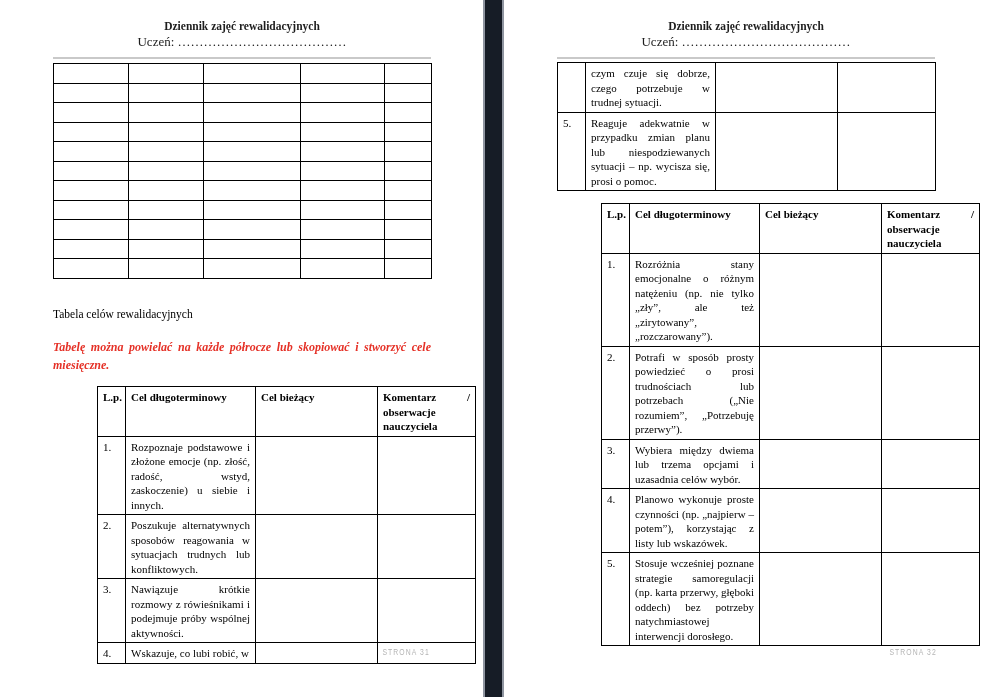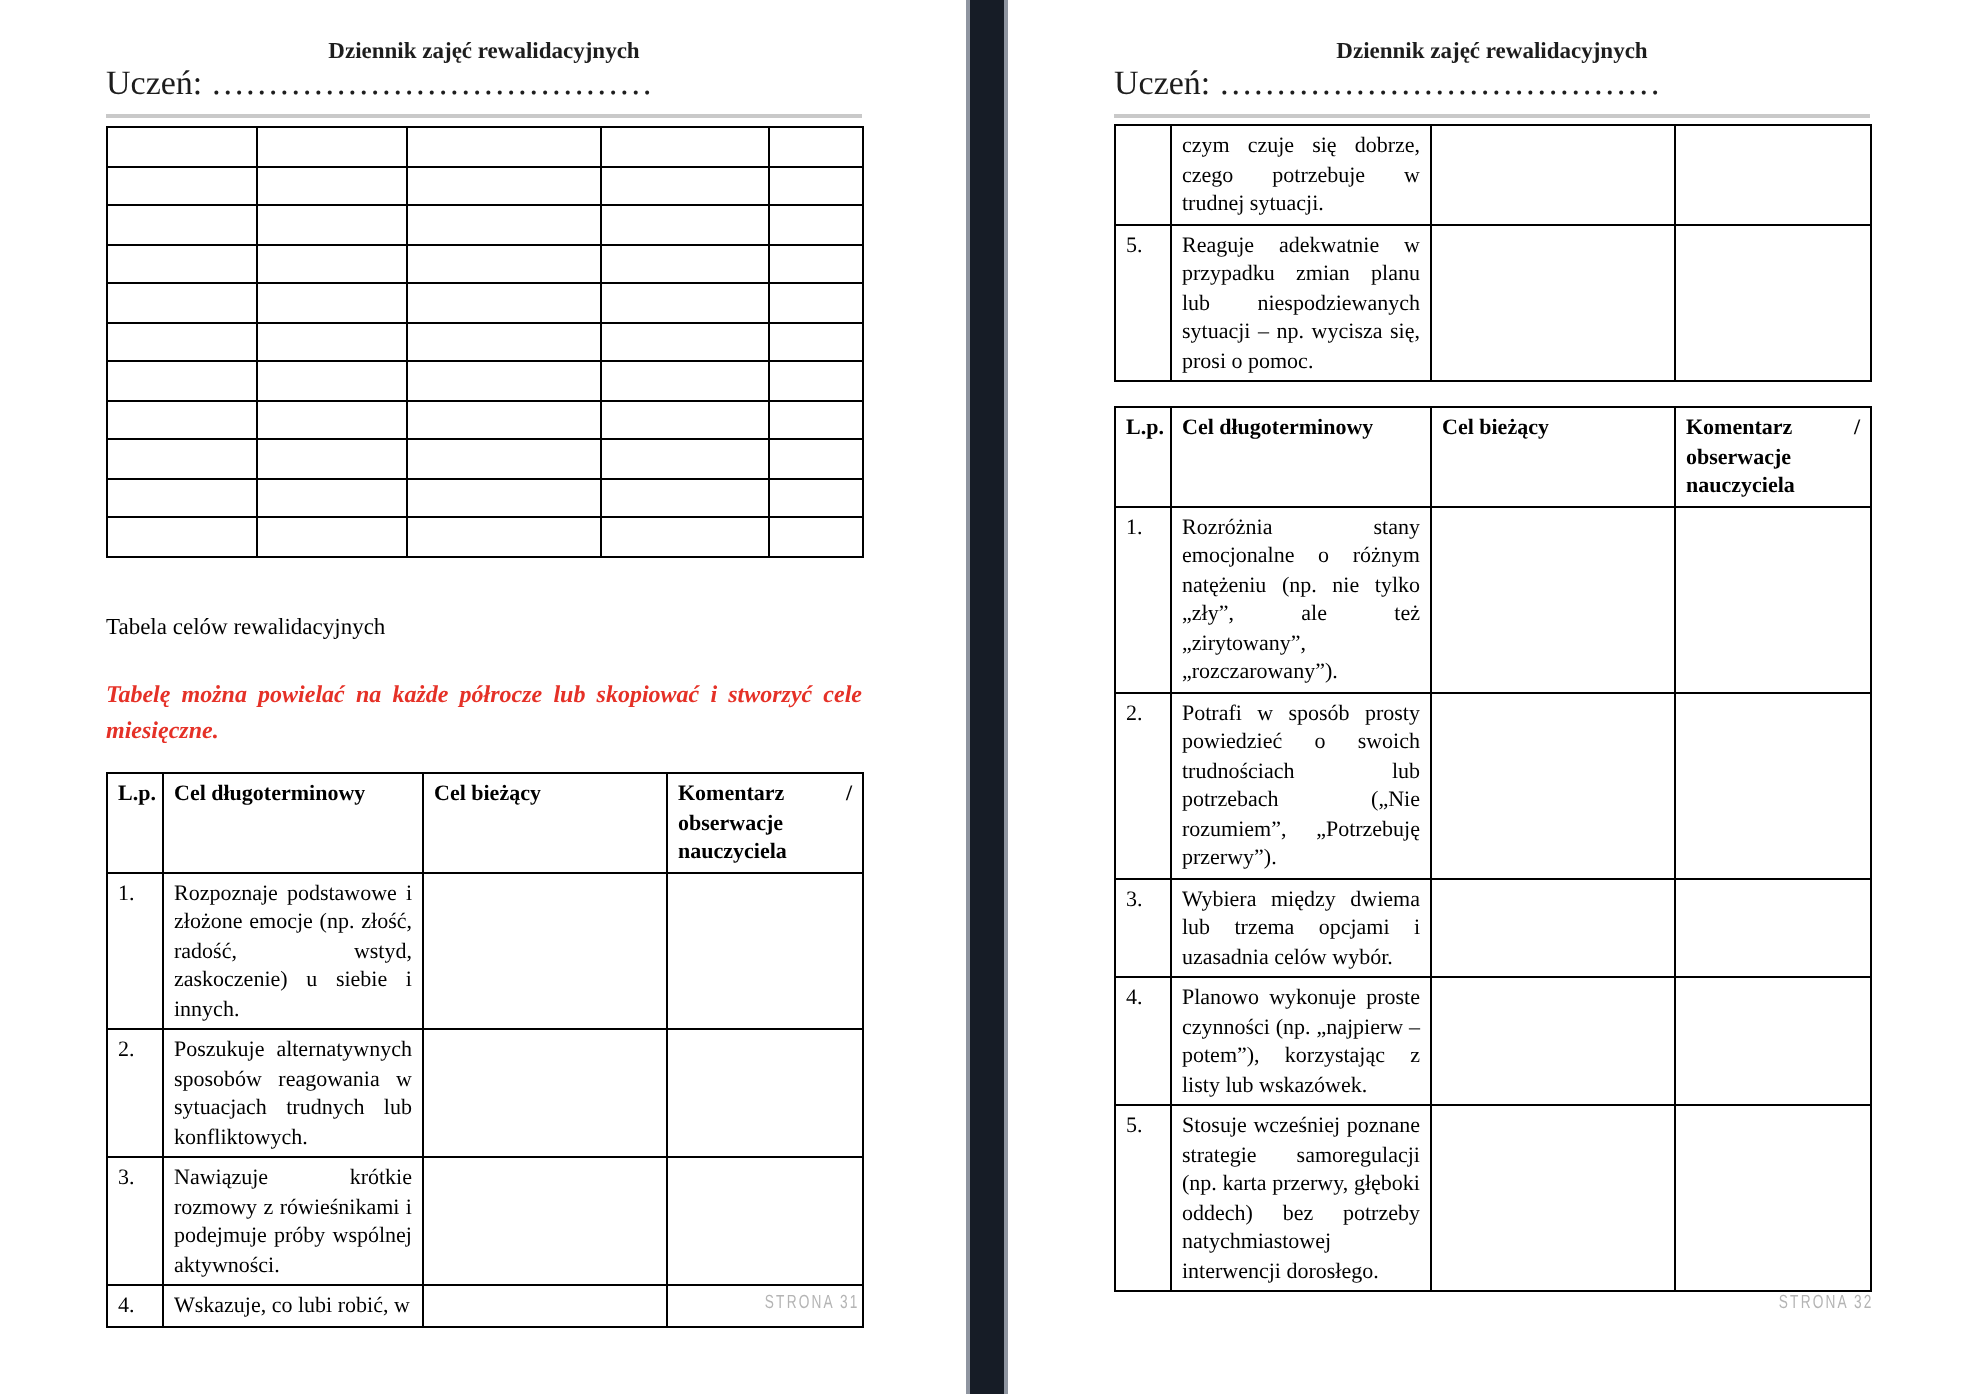--- a/index.html
+++ b/index.html
@@ -16,33 +16,33 @@
 
   .divider {
     position: absolute; left: 483px; top: 0; width: 21px; height: 697px;
     background: #161c26; border-left: 2px solid #8f95a0; border-right: 2px solid #8f95a0;
     box-sizing: border-box;
   }
 
   .page-inner { position: relative; margin-left: 53px; width: 378px; padding-top: 19px; }
 
   .doc-title   { text-align: center; font-weight: bold; font-size: 11.5px; line-height: 15px; color: #1d1d1d; }
-  .student-line{ font-size: 17px; line-height: 15px; color: #1d1d1d; }
+  .student-line{ text-align: center; font-size: 13px; line-height: 15px; color: #1d1d1d; }
   .rule { height: 2px; background: #c9c9c9; margin-top: 8px; }
 
   table { border-collapse: collapse; table-layout: fixed; width: 378px; }
   .grid-table { height: 216px; margin-top: 4px; }
   .grid-table td { border: 1.5px solid #000; }
 
   .caption       { font-size: 11.5px; line-height: 15px; margin-top: 28px; }
   .note          { color: #e53127; font-weight: bold; font-style: italic; font-size: 12px;
                    line-height: 17.5px; text-align: justify; margin-top: 17px; }
   .section-title { font-size: 11.5px; line-height: 15px; margin-top: 9px; }
 
-  .goals-table { margin-top: 12px; font-size: 11px; }
+  .goals-table { margin-top: 12px; font-size: 11px; margin-left: 44px; }
   .goals-table th, .goals-table td {
     border: 1.5px solid #000; vertical-align: top; padding: 3px 5px 2px 5px; line-height: 14.5px;
   }
   .goals-table th { font-size: 11px; font-weight: bold; text-align: justify; }
   .goals-table td.num  { text-align: left; }
   .goals-table td.goal { text-align: justify; }
 
   .cont-table { margin-top: 3px; font-size: 11px; }
   .cont-table td {
     border: 1.5px solid #000; vertical-align: top; padding: 3px 5px 2px 5px; line-height: 14.5px;
@@ -256,21 +256,21 @@
             <th>Komentarz / obserwacje nauczyciela</th>
           </tr>
           <tr>
             <td class="num">1.</td>
             <td class="goal">Rozróżnia stany emocjonalne o różnym natężeniu (np. nie tylko „zły”, ale też „zirytowany”, „rozczarowany”).</td>
             <td></td>
             <td></td>
           </tr>
           <tr>
             <td class="num">2.</td>
-            <td class="goal">Potrafi w sposób prosty powiedzieć o swoich trudnościach lub potrzebach („Nie rozumiem”, „Potrzebuję przerwy”).</td>
+            <td class="goal">Potrafi w sposób prosty powiedzieć o prosi trudnościach lub potrzebach („Nie rozumiem”, „Potrzebuję przerwy”).</td>
             <td></td>
             <td></td>
           </tr>
           <tr>
             <td class="num">3.</td>
             <td class="goal">Wybiera między dwiema lub trzema opcjami i uzasadnia celów wybór.</td>
             <td></td>
             <td></td>
           </tr>
           <tr>

